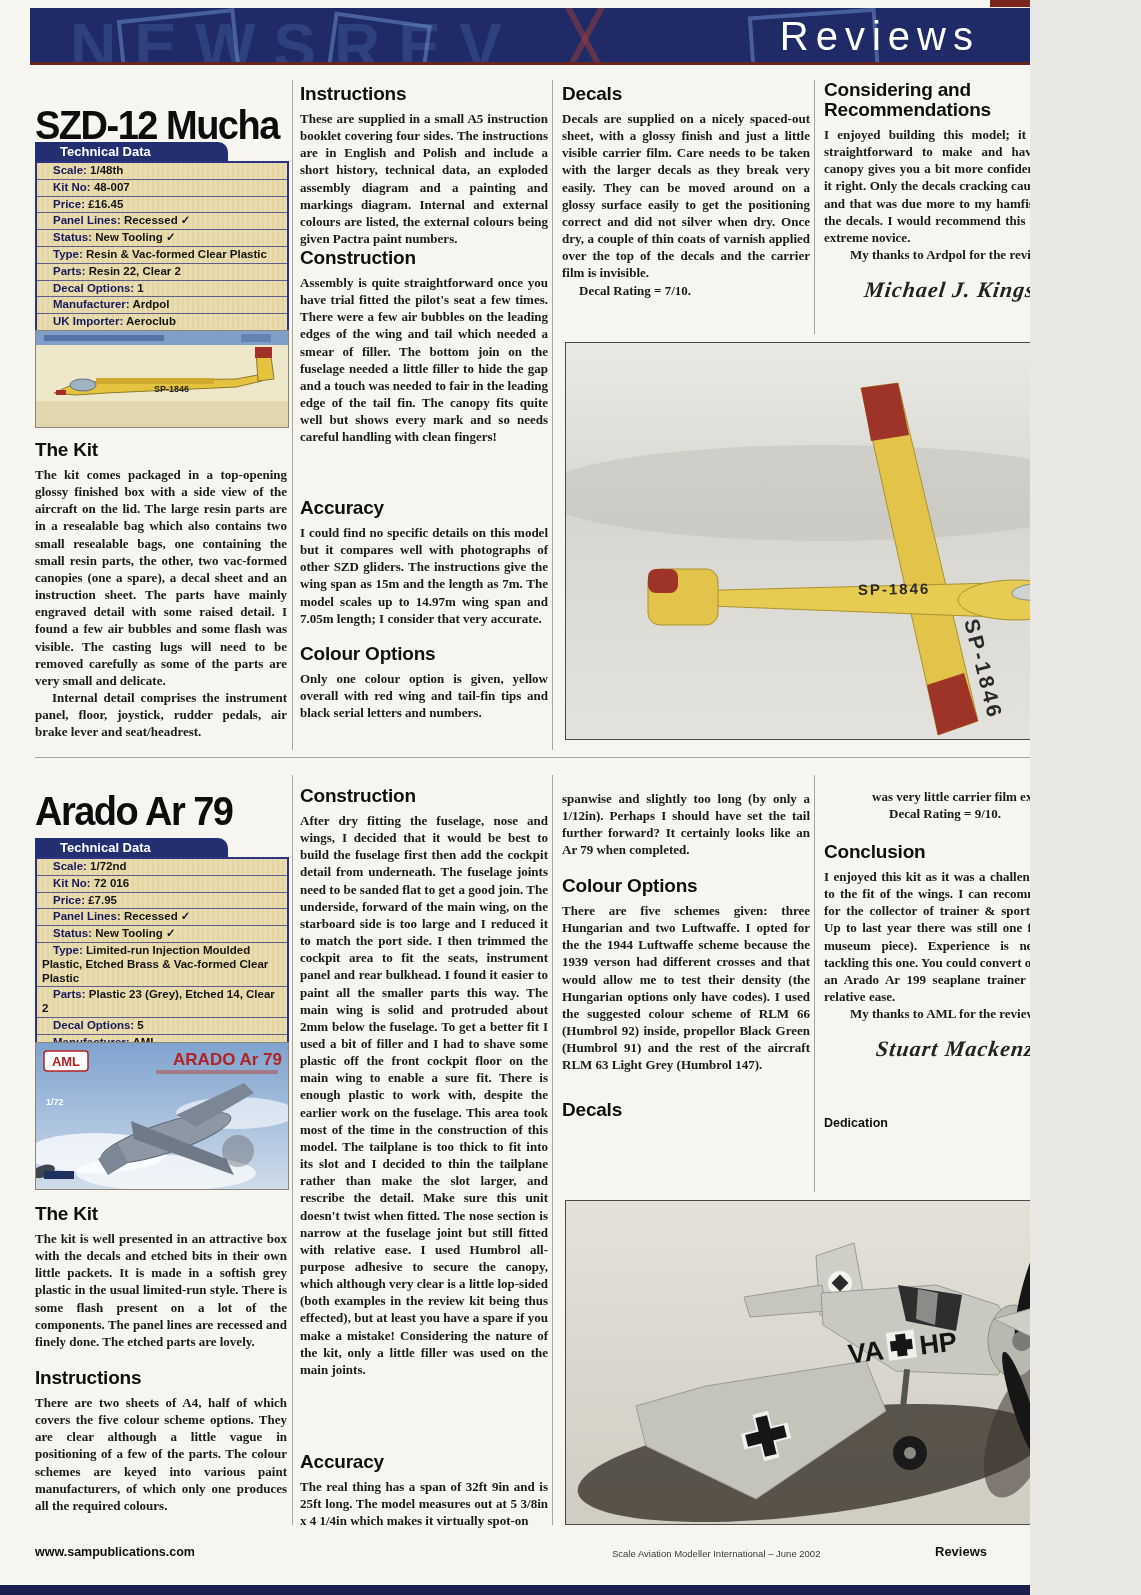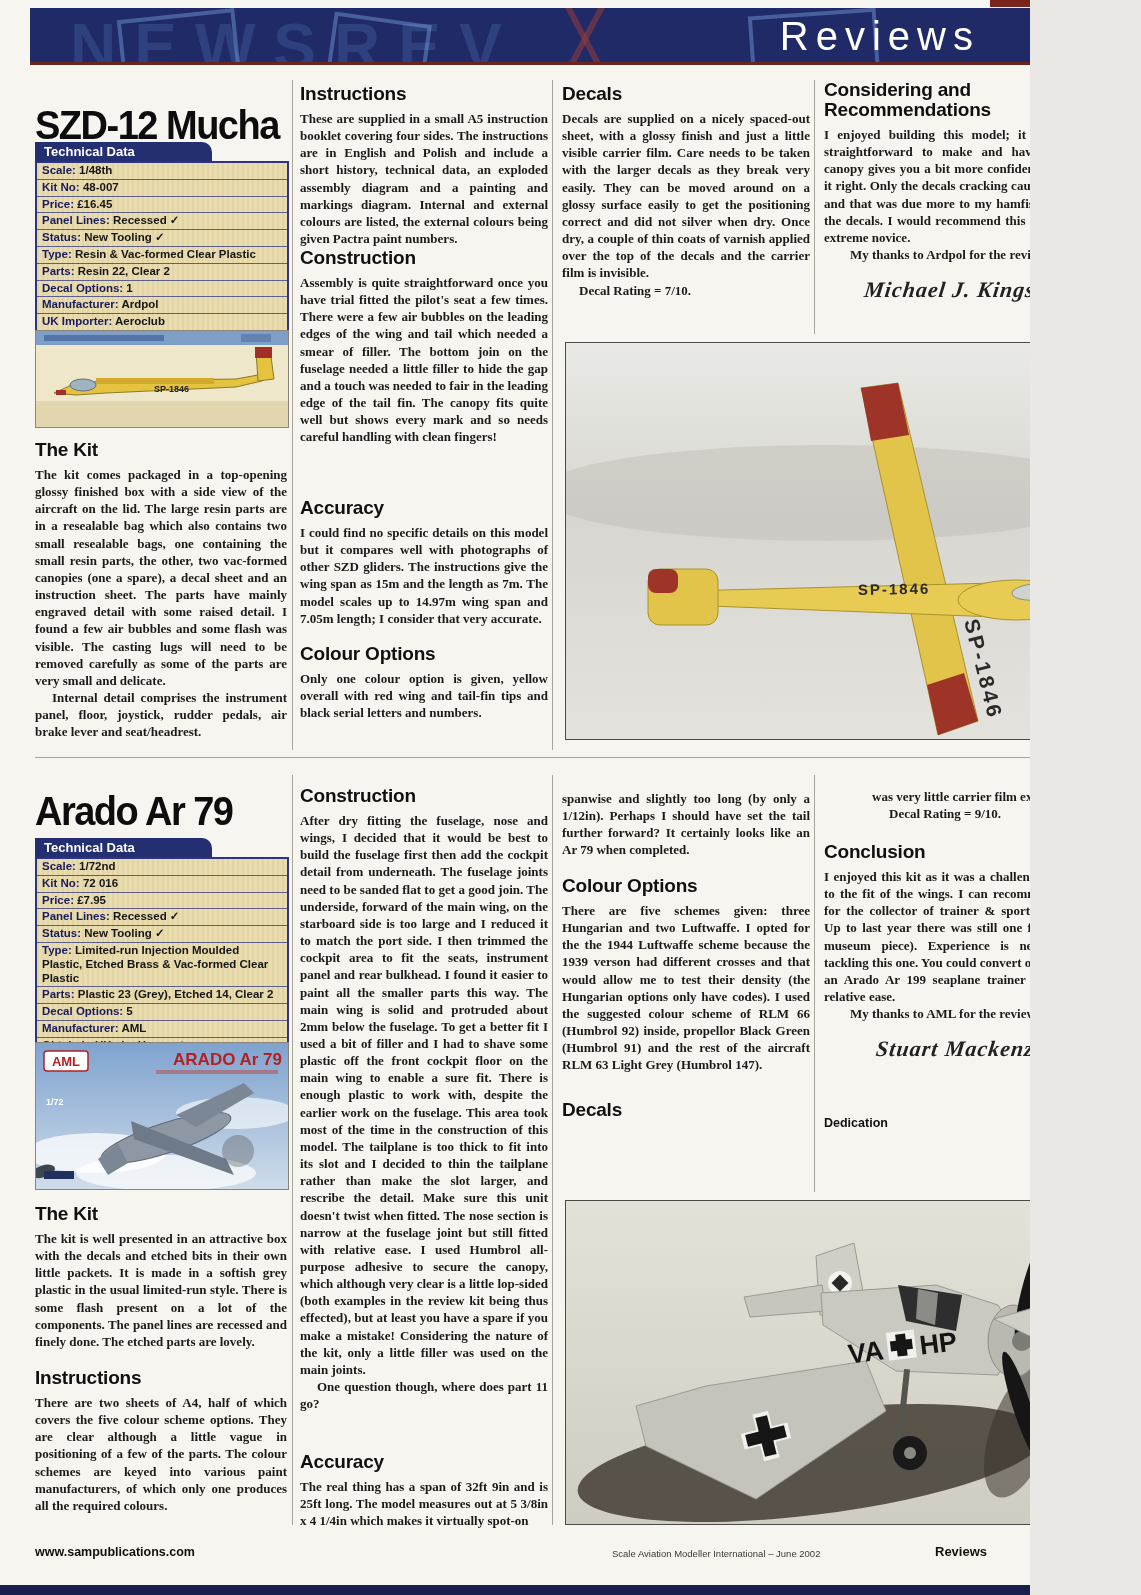--- a/index.html
+++ b/index.html
@@ -29,27 +29,27 @@
   .body p{margin:0;font-weight:bold;}
   .indent{text-indent:17px;}
   .rating{text-indent:17px;margin-top:2px;}
   .thanks{text-indent:26px;margin-top:16px;}
   .sig{font:italic 700 22px "Liberation Serif",serif;transform:skewX(-7deg);
        text-align:center;margin-top:14px;letter-spacing:1px;color:#222;}
   .sans-body{font:11px/1.3 "Liberation Sans",sans-serif;text-align:left;}
   .title{font:700 38px/1 "Liberation Sans",sans-serif;color:#0d0d0d;letter-spacing:-1.5px;transform:scaleY(1.08);transform-origin:left top;}
   
   .tech-tab{position:absolute;width:168px;height:19px;background:#242f72;border-radius:0 10px 0 0;
-            color:#fff;font:700 13px/19px "Liberation Sans",sans-serif;padding-left:9px;}
+            color:#fff;font:700 13px/19px "Liberation Sans",sans-serif;padding-left:25px;}
   .tech-panel{position:absolute;width:250px;background:#e9ddb0;border:2px solid #2e3480;
               background-image:repeating-linear-gradient(90deg,rgba(180,150,80,.12) 0 2px,transparent 2px 5px);}
   .tech-row{border-bottom:1px solid rgba(46,52,128,.75);padding:1px 5px;min-height:13px;
             font:700 11.5px/1.2 "Liberation Sans",sans-serif;color:#151515;}
   .tech-row:last-child{border-bottom:none;}
-  .tech-row .lbl{color:#181a5e;}
+  .tech-row .lbl{color:#181a5e;margin-left:11px;}
   
   .boxart{position:absolute;border:1px solid #8a857a;overflow:hidden;background:#efe8cd;}
   .photo{position:absolute;border:1px solid #4c4a46;overflow:hidden;background:#dedcd6;}
   svg text{font-family:"Liberation Sans",sans-serif;}
   
   .vsep{position:absolute;width:1px;background:#a8a49c;}
   .hsep{position:absolute;height:1px;background:#a8a49c;}
   
   .footer-web{position:absolute;left:35px;top:1545px;font:700 12.5px "Liberation Sans",sans-serif;color:#111;}
   .footer-issue{position:absolute;left:612px;top:1548px;font:400 9.5px "Liberation Sans",sans-serif;color:#3a3a3a;}
@@ -251,21 +251,20 @@
     <div class="h2">Instructions</div>
     <div class="body">
         <p>There are two sheets of A4, half of which covers the five colour scheme options. They are clear although a little vague in positioning of a few of the parts. The colour schemes are keyed into various paint manufacturers, of which only one produces all the required colours.</p>
       </div>
   </div>
 
   <div class="col" style="left:300px;top:786px;width:248px;">
     <div class="h2">Construction</div>
     <div class="body">
       <p>After dry fitting the fuselage, nose and wings, I decided that it would be best to build the fuselage first then add the cockpit detail from underneath. The fuselage joints need to be sanded flat to get a good join. The underside, forward of the main wing, on the starboard side is too large and I reduced it to match the port side. I then trimmed the cockpit area to fit the seats, instrument panel and rear bulkhead. I found it easier to paint all the smaller parts this way. The main wing is solid and protruded about 2mm below the fuselage. To get a better fit I used a bit of filler and I had to shave some plastic off the front cockpit floor on the main wing to enable a sure fit. There is enough plastic to work with, despite the earlier work on the fuselage. This area took most of the time in the construction of this model. The tailplane is too thick to fit into its slot and I decided to thin the tailplane rather than make the slot larger, and rescribe the detail. Make sure this unit doesn't twist when fitted. The nose section is narrow at the fuselage joint but still fitted with relative ease. I used Humbrol all-purpose adhesive to secure the canopy, which although very clear is a little lop-sided (both examples in the review kit being thus effected), but at least you have a spare if you make a mistake! Considering the nature of the kit, only a little filler was used on the main joints.</p>
-      <p class="indent">One question though, where does part 11 go?</p>
     </div>
   </div>
   <div class="col" style="left:300px;top:1452px;width:248px;">
     <div class="h2">Accuracy</div>
     <div class="body">
         <p>The real thing has a span of 32ft 9in and is 25ft long. The model measures out at 5 3/8in x 4 1/4in which makes it virtually spot-on</p>
       </div>
   </div>
 
   <div class="col" style="left:562px;top:790px;width:248px;">

